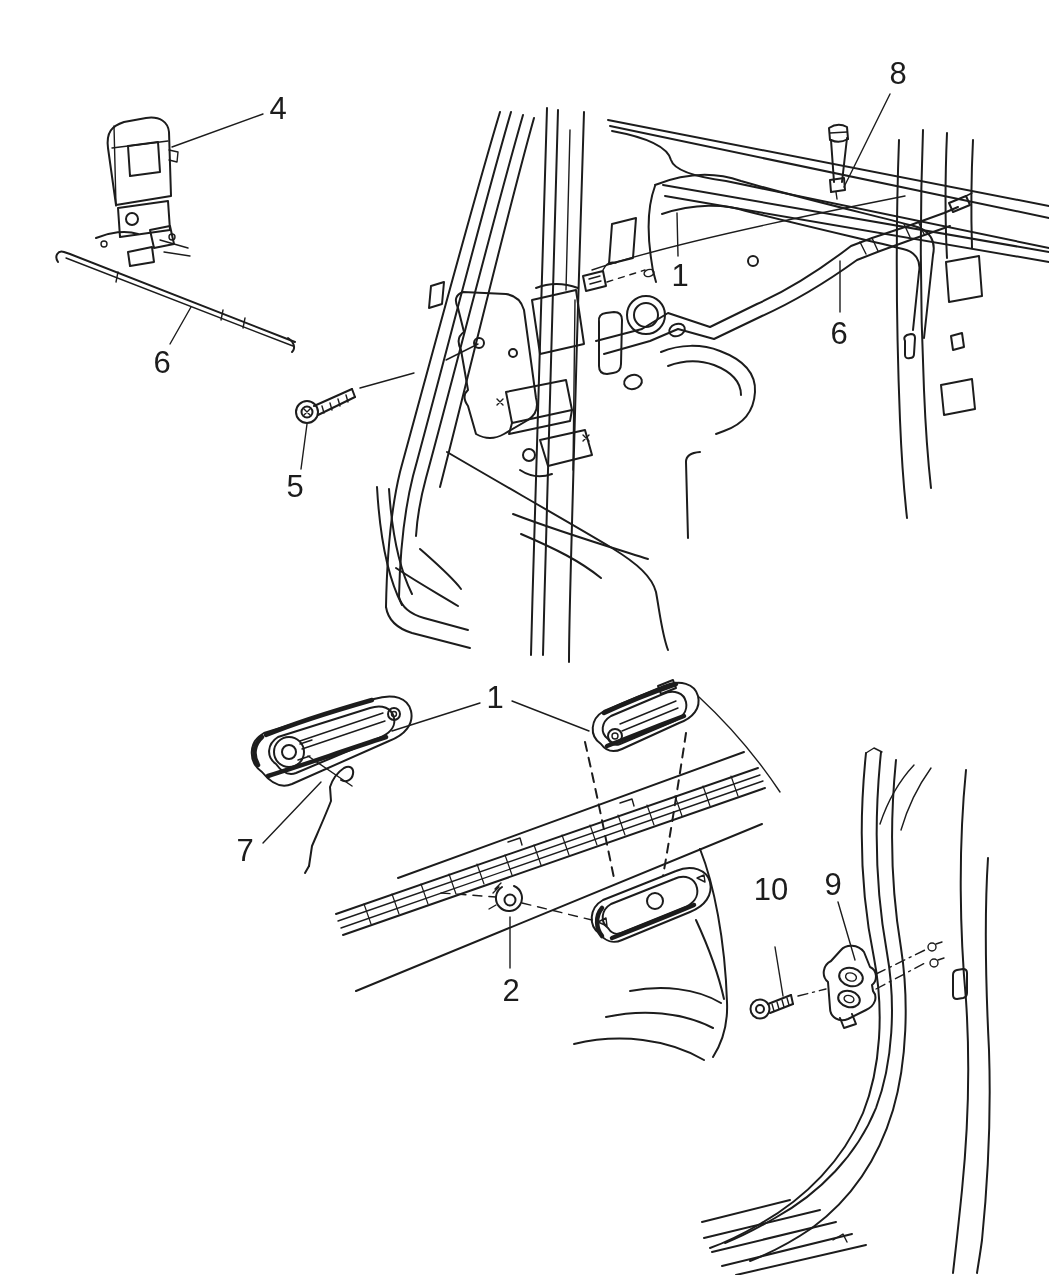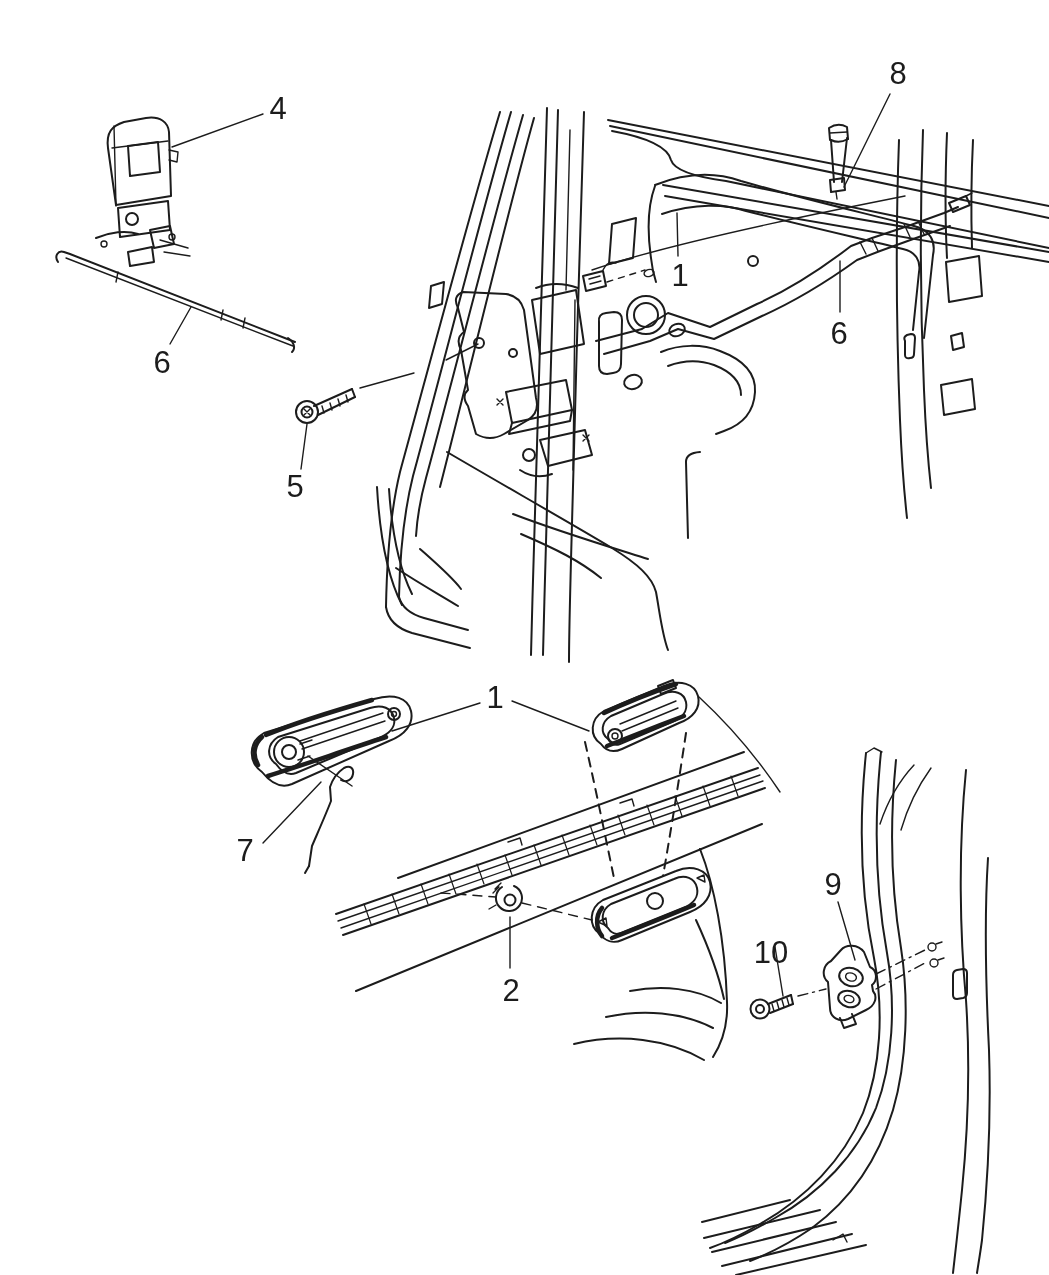--- a/index.html
+++ b/index.html
@@ -310,14 +310,14 @@
   <span class="callout" style="left:278px;top:108px;">4</span>
   <span class="callout" style="left:162px;top:362px;">6</span>
   <span class="callout" style="left:295px;top:486px;">5</span>
   <span class="callout" style="left:680px;top:275px;">1</span>
   <span class="callout" style="left:898px;top:73px;">8</span>
   <span class="callout" style="left:839px;top:333px;">6</span>
   <span class="callout" style="left:495px;top:697px;">1</span>
   <span class="callout" style="left:245px;top:850px;">7</span>
   <span class="callout" style="left:511px;top:990px;">2</span>
   <span class="callout" style="left:833px;top:884px;">9</span>
-  <span class="callout" style="left:771px;top:952px;">10</span>
+  <span class="callout" style="left:771px;top:889px;">10</span>
 </div>
 
 </body></html>

